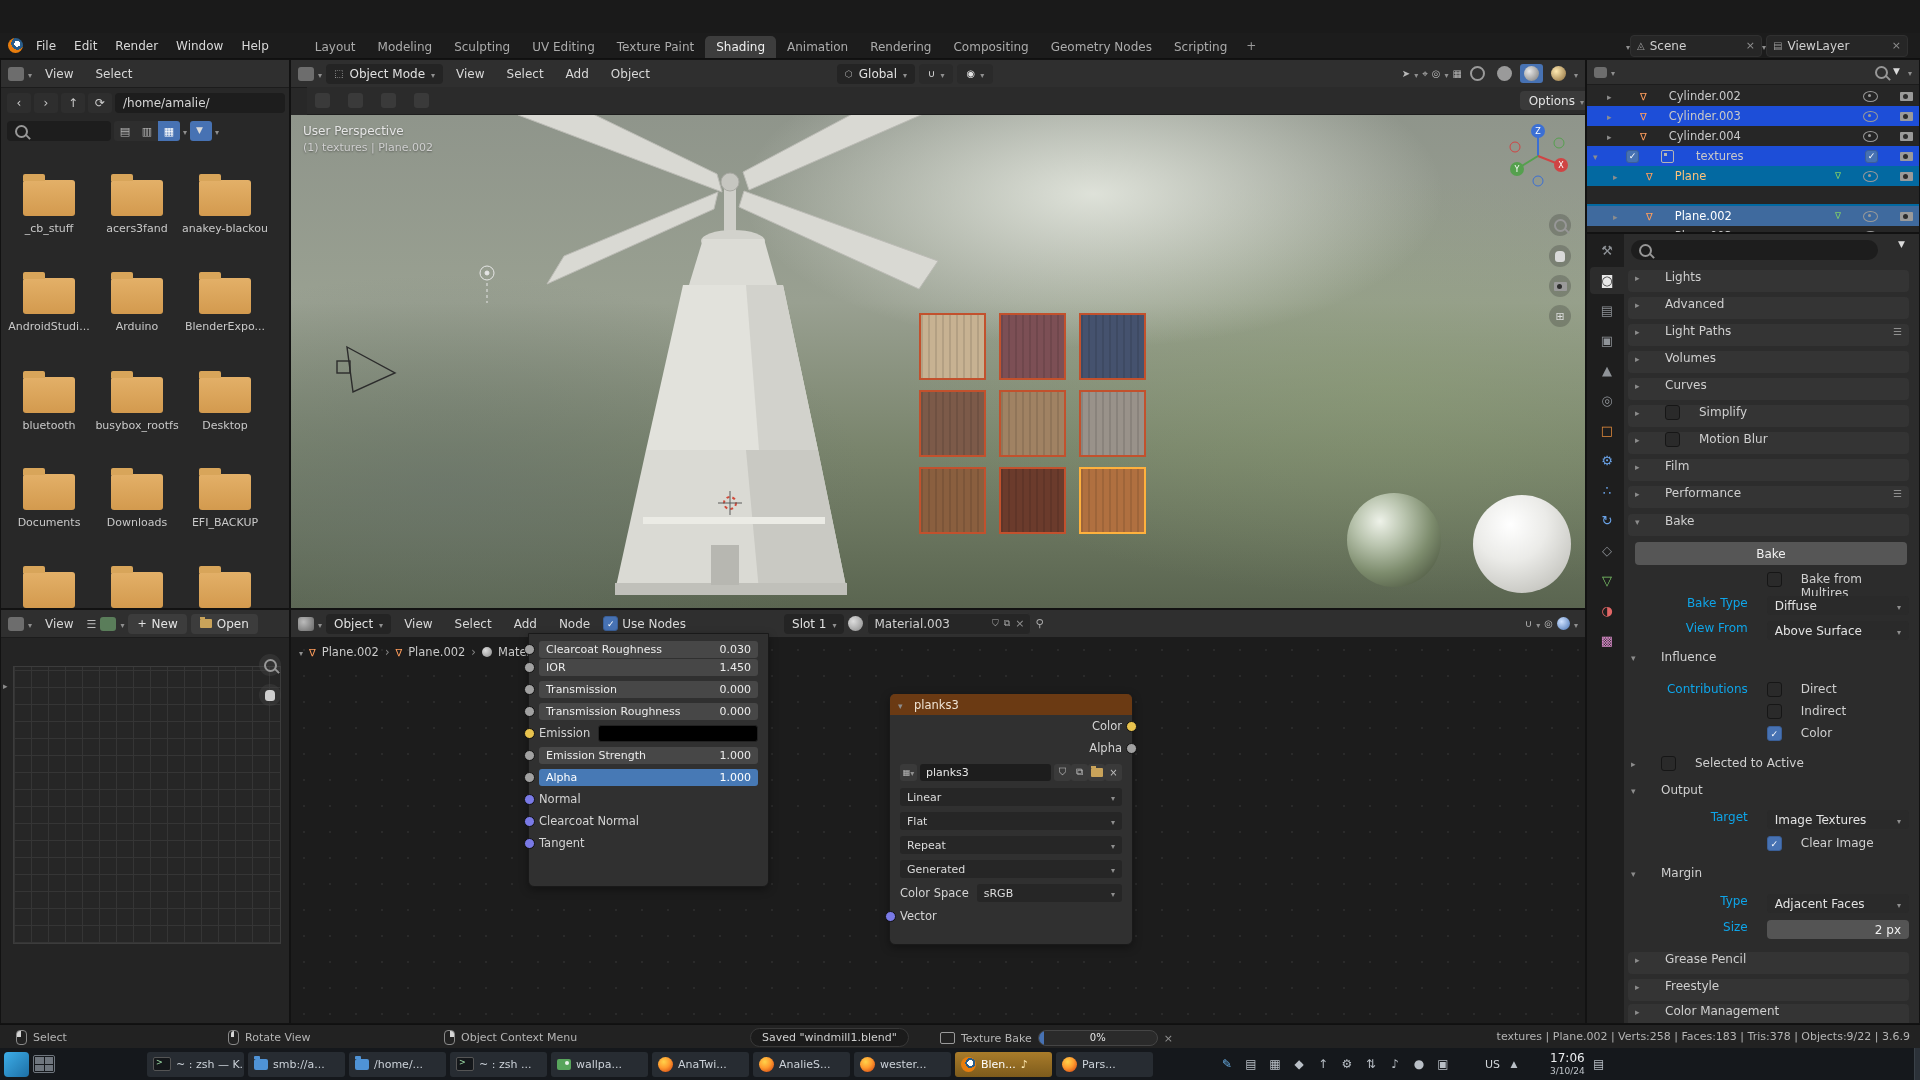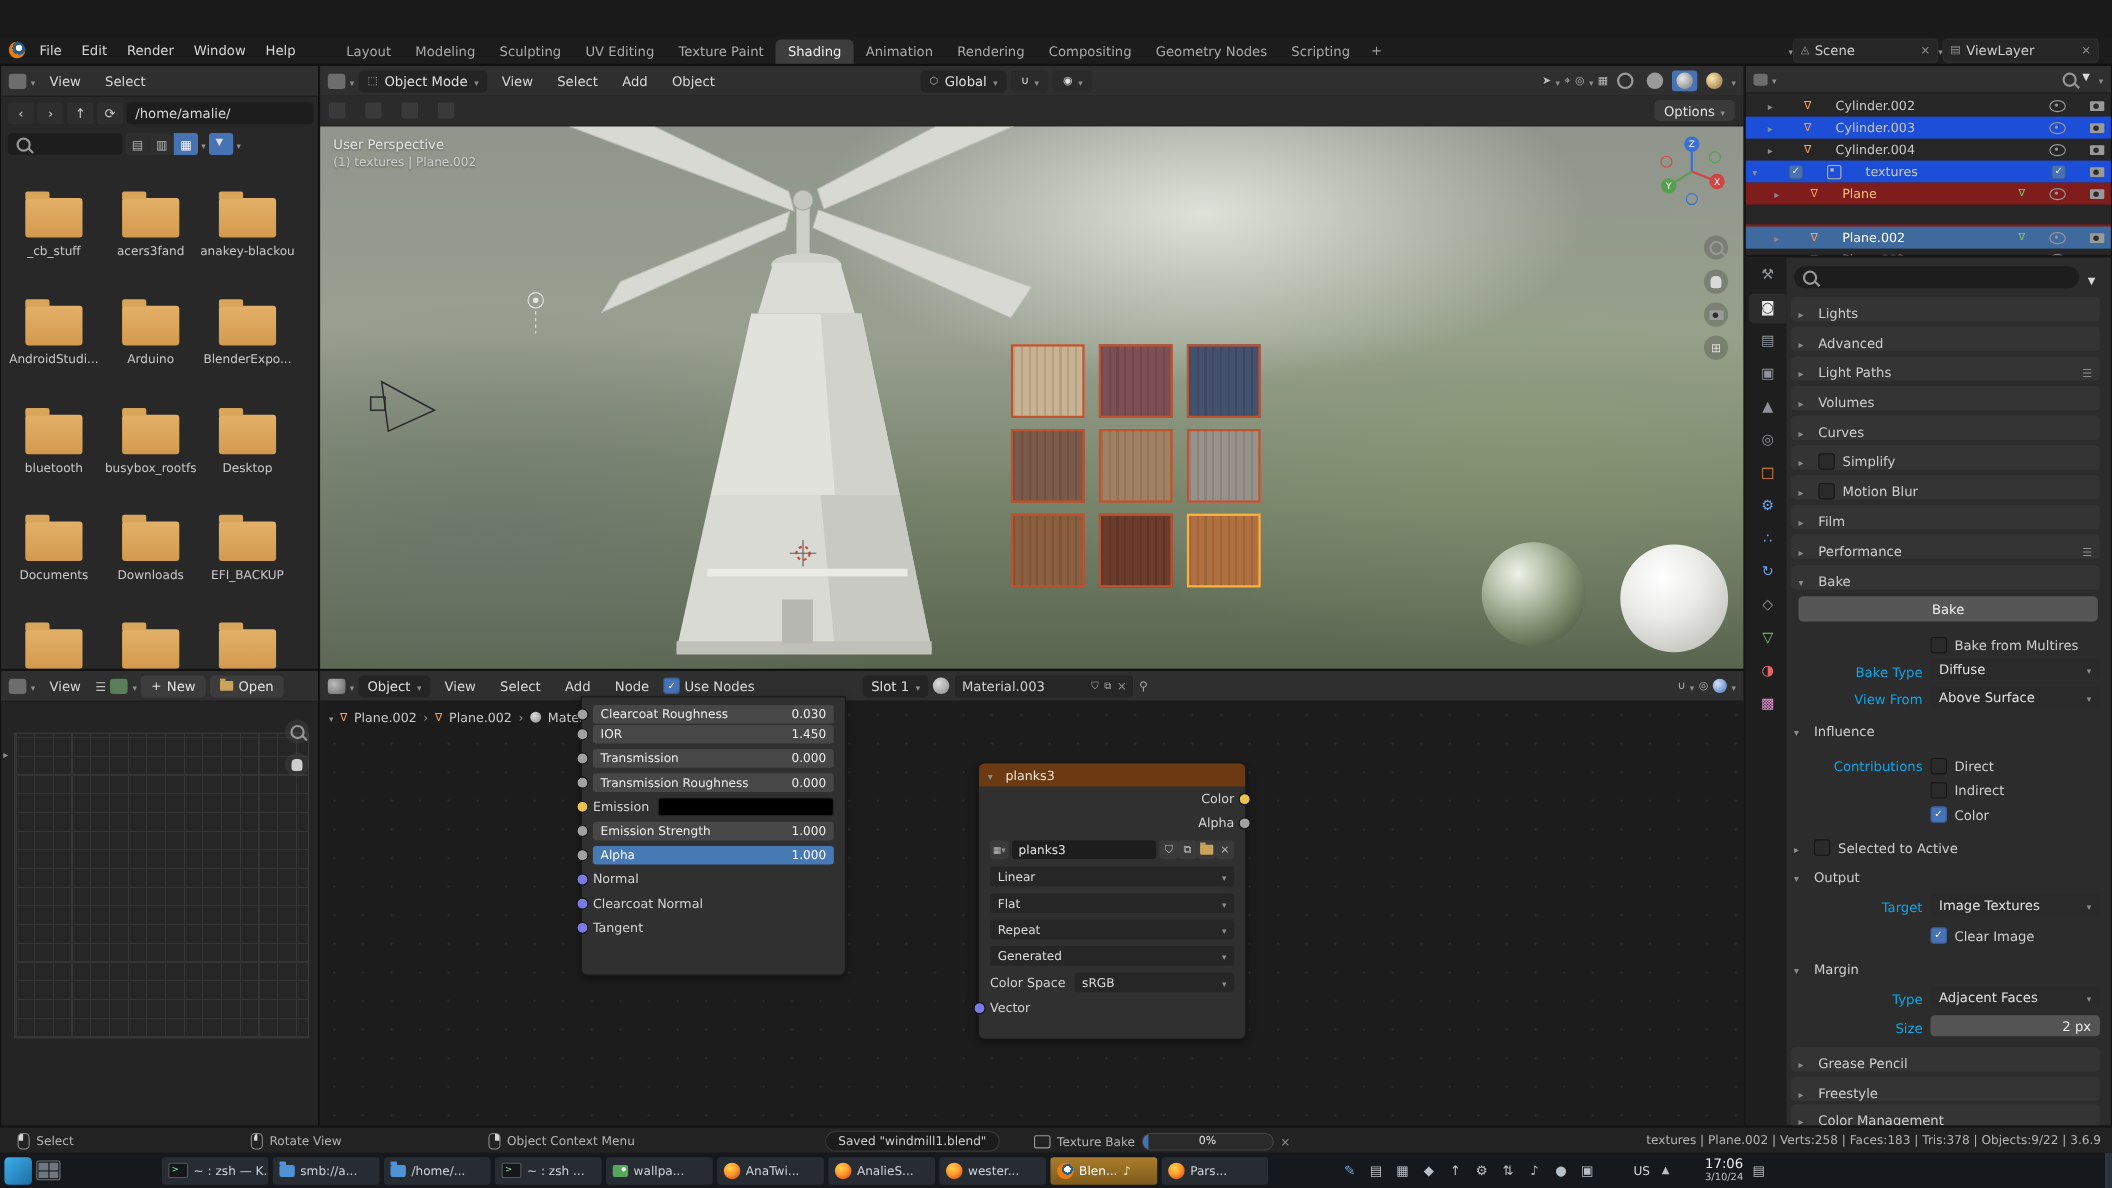--- a/index.html
+++ b/index.html
@@ -63,47 +63,47 @@
       radial-gradient(ellipse 700px 300px at 85% 55%, rgba(140,160,115,.45), transparent 70%),
       radial-gradient(ellipse 600px 300px at 12% 75%, rgba(105,115,110,.55), transparent 70%),
       linear-gradient(180deg,#8f958b 0%,#99a091 38%,#79846c 68%,#5a6550 100%);}
   .ovl1{position:absolute;left:12px;top:9px;color:#e6e6e6;font-size:12px;text-shadow:0 1px 2px rgba(0,0,0,.4)}
   .ovl2{position:absolute;left:12px;top:26px;color:#d0d0d0;font-size:11px;text-shadow:0 1px 2px rgba(0,0,0,.4)}
   .tile{position:absolute;width:67px;height:67px;border:2px solid #c2512d;box-sizing:border-box}
   .tile.activeT{border-color:#ffb13d}
   .wood{background-image:repeating-linear-gradient(90deg,rgba(0,0,0,.10) 0 2px,transparent 2px 7px)}
   .ball{position:absolute;border-radius:50%}
   .navico{position:absolute;left:1258px;width:22px;height:22px;display:flex;align-items:center;justify-content:center;color:#e6e6e6;background:rgba(40,40,40,.25);border-radius:50%}
-  .subhdr{position:absolute;left:0;top:27px;width:1294px;height:28px;background:#2b2b2b;border-bottom:1px solid #1e1e1e;display:flex;align-items:center;gap:18px;padding:0 8px;box-sizing:border-box}
+  .subhdr{position:absolute;left:16px;top:27px;width:1294px;height:28px;background:#2b2b2b;border-bottom:1px solid #1e1e1e;display:flex;align-items:center;gap:18px;padding:0 8px;box-sizing:border-box}
   .tsq{width:15px;height:15px;background:#3a3a3a;border-radius:3px;display:inline-block}
   .shadedot{width:15px;height:15px;border-radius:50%;background:#9a9a9a;display:inline-flex}
   .shadedot.wire{background:transparent;border:2px solid #9a9a9a;box-sizing:border-box}
   .shadebtn{padding:2px 4px;border-radius:3px;display:inline-flex}
   .shadebtn.on{background:#4772b3}
 
   
   .orow{position:absolute;left:0;width:100%;height:20px;display:flex;align-items:center;gap:22px;padding:0 6px;box-sizing:border-box;font-size:11.5px;color:#c9c9c9}
   .orow.odd{background:#1d4ed8}
-  .orow.sel{background:#7f1d1d}
+  .orow.sel{background:#0369a1}
   .orow.activeO{background:#3f6a9e;color:#fff}
   .omesh{color:#ff9d5c;font-size:10px}.omesh::before{content:"∇"}
   .odata{color:#7ecb6a;font-size:9px}.odata::before{content:"∇"}
   .ieye{width:13px;height:9px;border:1px solid #9a9a9a;border-radius:50%;position:relative;flex:none}
   .ieye::after{content:'';position:absolute;left:4px;top:2px;width:3px;height:3px;background:#9a9a9a;border-radius:50%}
   .icam{width:13px;height:9px;background:#9a9a9a;border-radius:1px;position:relative;flex:none}
   .icam::before{content:'';position:absolute;left:3px;top:2px;width:5px;height:5px;border-radius:50%;background:#2c2c2c}
   .colbox{width:11px;height:11px;border:1px solid #b5b5b5;border-radius:2px;position:relative;flex:none}
   .colbox::after{content:'';position:absolute;left:2px;top:2px;width:3px;height:3px;background:#b5b5b5}
 
   
   #ptabs{position:absolute;left:0;top:0;width:37px;height:100%;background:#1e1e1e}
   .ptab{width:34px;height:27px;display:flex;align-items:center;justify-content:center;font-size:13px;color:#8f9398;margin:3px 0 0 3px;border-radius:4px 0 0 4px}
   .ptab.on{background:#2c2c2c;color:#e8e8e8}
   .c-or{color:#e58c3c}.c-bl{color:#6aa3e8}.c-gr{color:#7ecb6a}.c-rd{color:#e06666}.c-pk{color:#d98bc9}
-  .prow{position:absolute;left:44px;right:10px;height:22px;display:flex;align-items:flex-end;gap:7px;font-size:12px;color:#cfcfcf}
+  .prow{position:absolute;left:44px;right:10px;height:22px;display:flex;align-items:flex-start;gap:19px;font-size:12px;color:#cfcfcf}
   .phead{background:#343434;border-radius:4px;padding:0 7px;left:41px}
   .plabel{width:42%;text-align:right;color:#0ea5e9;flex:none}
   .pdd{flex:1;display:flex;align-items:center;background:#2a2a2a;border-radius:4px;height:19px;padding:0 8px;color:#e2e2e2;justify-content:space-between}
   .pslider{flex:1;display:flex;align-items:center;background:#545454;border-radius:4px;height:19px;padding:0 8px;color:#f0f0f0;justify-content:flex-end}
   .bigbtn{position:absolute;left:48px;right:12px;height:23px;background:#565656;border-radius:4px;display:flex;align-items:center;justify-content:center;color:#f0f0f0}
   .listico::before{content:"☰";font-size:10px;color:#8f8f8f}
 
   
   .canvasgrid{position:absolute;left:12px;top:56px;width:266px;height:276px;background:#262626;border:1px solid #3c3c3c;
     background-image:repeating-linear-gradient(0deg,#353535 0 1px,transparent 1px 17px),repeating-linear-gradient(90deg,#353535 0 1px,transparent 1px 17px)}

